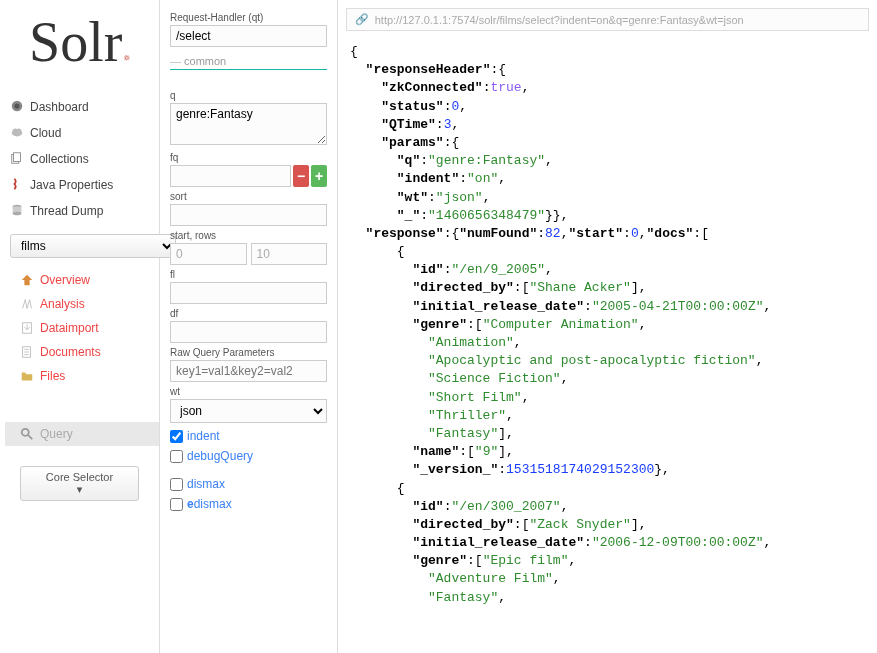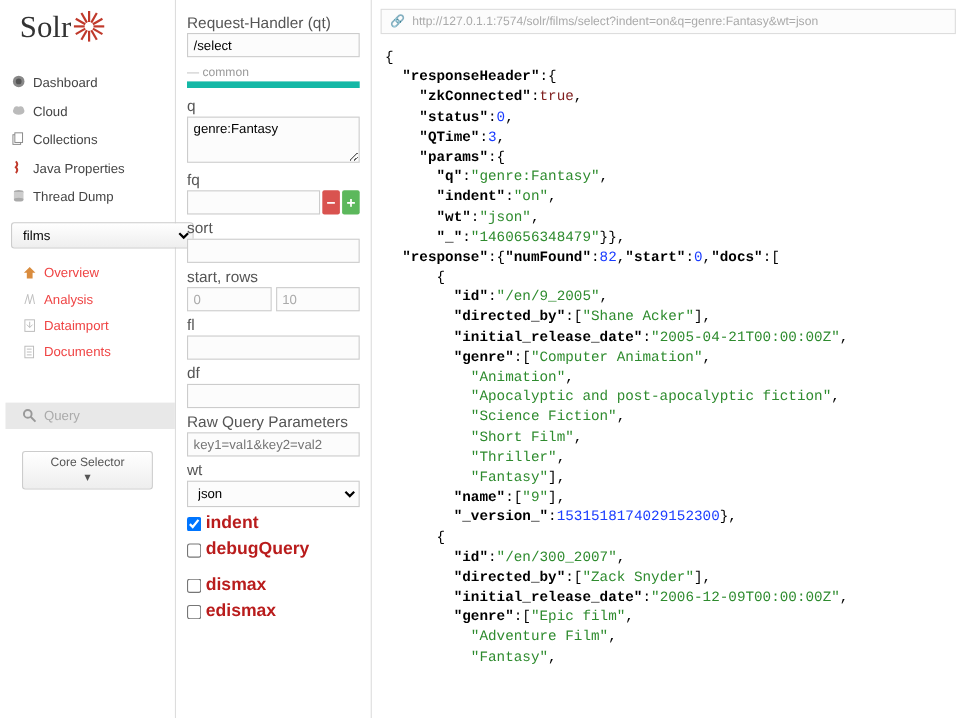--- a/index.html
+++ b/index.html
@@ -17,23 +17,23 @@
     
     .sidebar {
       width: 160px;
       border-right: 1px solid #ddd;
       padding: 0;
       display: flex;
       flex-direction: column;
     }
     
     .logo {
-      padding: 10px 18px 20px;
+      padding: 10px 29px 20px;
       font-family: Georgia, serif;
-      font-size: 28px;
+      font-size: 56px;
       color: #333;
       display: flex;
       align-items: flex-start;
     }
     .logo-sun {
       display: inline-block;
       width: 28px;
       height: 28px;
       margin-left: 2px;
       position: relative;
@@ -97,41 +97,41 @@
     
     
     .form-panel {
       width: 178px;
       border-right: 1px solid #ddd;
       padding: 8px 10px;
       overflow-y: auto;
     }
     .form-panel label {
       display: block;
-      font-size: 14px;
+      font-size: 10px;
       color: #555;
       margin-bottom: 2px;
       margin-top: 4px;
     }
     .form-panel input[type="text"],
     .form-panel textarea,
     .form-panel select {
       width: 100%;
       padding: 3px 5px;
       border: 1px solid #ccc;
       font-size: 12px;
       background: #fcfcfc;
       font-family: inherit;
     }
     .form-panel textarea { resize: vertical; height: 42px; }
     .form-panel .fieldset-label {
       color: #999;
       font-size: 11px;
-      margin: 8px 0 8px;
-      border-bottom: 6px solid #14b8a6;
+      margin: 8px 0 20px;
+      border-bottom: 1px solid #14b8a6;
       padding-bottom: 2px;
     }
     .form-panel .fieldset-label::before { content: "— "; color: #bbb; }
     .form-row { display: flex; gap: 4px; }
     .form-row input { flex: 1; width: 50%; }
     .fq-row { display: flex; gap: 2px; align-items: stretch; }
     .fq-row input { flex: 1; }
     .fq-btn {
       width: 16px;
       height: 22px;
@@ -141,21 +141,21 @@
       color: white;
       font-weight: bold;
       font-size: 14px;
       border-radius: 2px;
       cursor: pointer;
     }
     .fq-minus { background: #d9534f; }
     .fq-plus { background: #5cb85c; }
     .checkbox-row { margin-top: 6px; display:flex; align-items:center; gap:4px;}
     .checkbox-row input { margin-right: 0; }
-    .checkbox-row label { display: inline; margin: 0; font-size: 16px; color: #b91c1c; font-weight: bold; }
+    .checkbox-row label { display: inline; margin: 0; font-size: 12px; color: #3b82f6; }
     .greyed { color: #aaa; background: #f7f7f7; }
     
     
     .result-panel {
       flex: 1;
       padding: 0;
       overflow: auto;
     }
     .url-bar {
       border: 1px solid #ddd;
@@ -174,21 +174,21 @@
       font-family: "Courier New", monospace;
       font-size: 13px;
       line-height: 1.4;
       padding: 4px 12px;
       white-space: pre;
       color: #000;
     }
     .json-output .key { color: #000; font-weight: bold; }
     .json-output .str { color: #2e8b2e; }
     .json-output .num { color: #1a3cff; }
-    .json-output .bool { color: #7f1d1d; }
+    .json-output .bool { color: #8b5cf6; }
     
     
     .ico { width:14px; height:14px; display:inline-block; }
   </style>
 </head>
 <body>
 
 <div class="sidebar">
   <div class="logo">
     <span>Solr</span>
@@ -248,20 +248,23 @@
             <path d="M3 13 L6 3 L8 13 L11 3 L13 13" stroke="#bbb" fill="none"></path>
           </svg></span><span>Analysis</span></li>
     <li><span class="subnav-icon"><svg class="ico" viewBox="0 0 16 16">
             <rect x="3" y="2" width="10" height="12" fill="none" stroke="#bbb"></rect>
             <path d="M8 4 L8 10 M5 7 L8 10 L11 7" stroke="#bbb" fill="none"></path>
           </svg></span><span>Dataimport</span></li>
     <li><span class="subnav-icon"><svg class="ico" viewBox="0 0 16 16">
             <rect x="3" y="2" width="9" height="12" fill="#fff" stroke="#bbb"></rect>
             <path d="M5 5 L10 5 M5 8 L10 8 M5 11 L10 11" stroke="#bbb"></path>
           </svg></span><span>Documents</span></li>
+    <li><span class="subnav-icon"><svg class="ico" viewBox="0 0 16 16">
+            <path d="M2 4 L6 4 L7 6 L14 6 L14 13 L2 13 Z" fill="#d9b55a"></path>
+          </svg></span><span>Files</span></li>
     <li class="active"><span class="subnav-icon"><svg class="ico" viewBox="0 0 16 16">
             <circle cx="6" cy="6" r="4" fill="none" stroke="#999" stroke-width="2"></circle>
             <line x1="9" y1="9" x2="14" y2="14" stroke="#999" stroke-width="2"></line>
           </svg></span><span>Query</span></li>
   </ul>
 
   <div class="core-selector">
     <span>Core Selector</span>
     <span>▾</span>
   </div>

